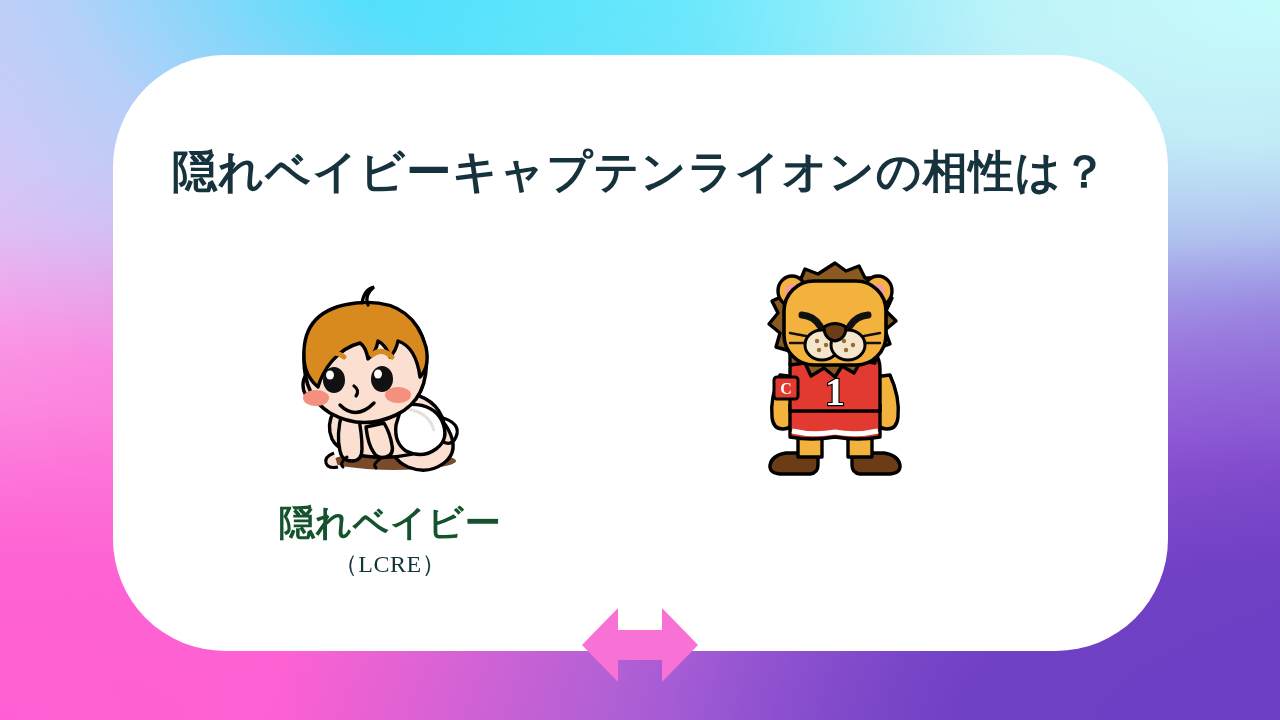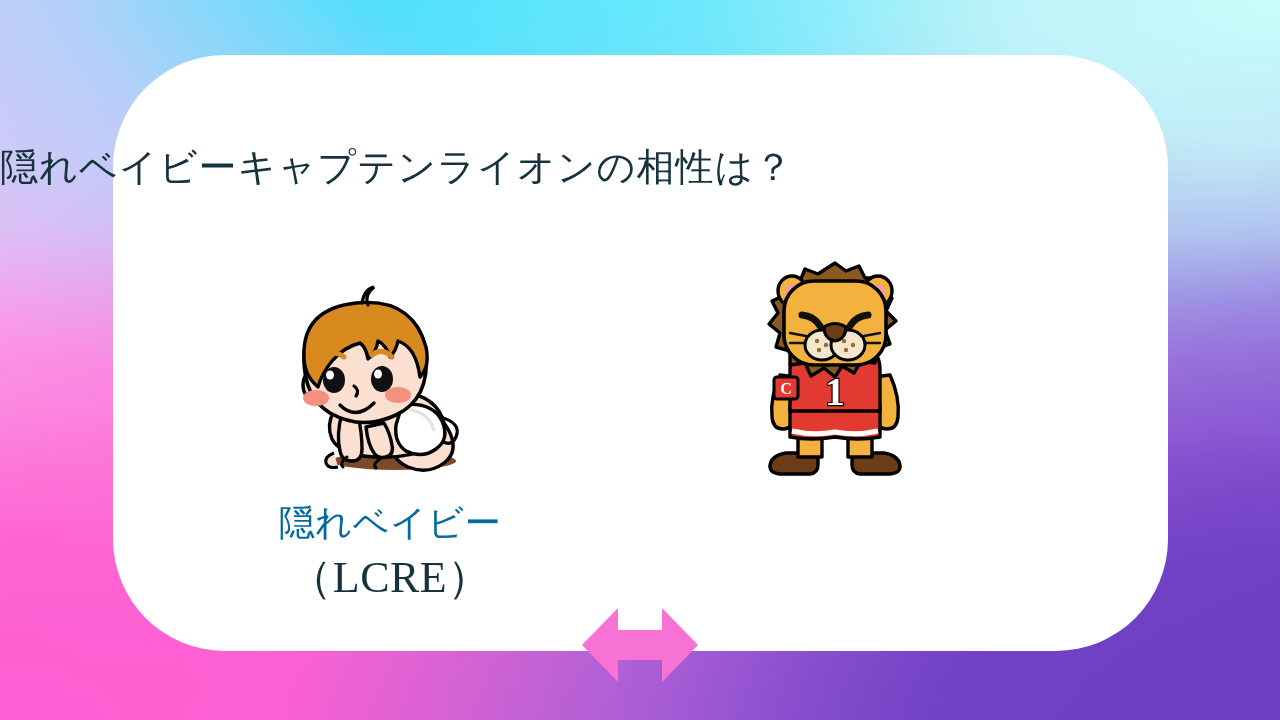--- a/index.html
+++ b/index.html
@@ -23,45 +23,46 @@
   
   #card {
     position:absolute;
     left:113px; top:55px; width:1055px; height:596px;
     background:#FFFFFF;
     border-radius:112px;
   }
   
   #title {
     position:absolute; left:0; right:0; top:142px;
-    font-size:38px;
-    font-weight:400;
+    text-align:center;
+    font-size:45px;
+    font-weight:700;
     letter-spacing:1px;
     color:#16333D;
     white-space:nowrap;
   }
   
   #compare { position:absolute; left:0; right:0; top:260px; height:360px; }
   .side { position:absolute; top:0; width:360px; text-align:center; }
   #side-left  { left:210px; }
   #side-right { left:655px; }
   .art { height:225px; position:relative; display:flex; align-items:flex-end; justify-content:center; }
   .art svg { display:block; }
   .name {
-    color:#0369a1;
+    color:#14532d;
     font-size:36px;
-    font-weight:400;
+    font-weight:700;
     line-height:1.38;
     letter-spacing:0.5px;
     margin-top:14px;
     white-space:nowrap;
   }
   .code {
     color:#16333D;
-    font-size:44px;
+    font-size:24px;
     font-weight:400;
     line-height:1.3;
     letter-spacing:0.5px;
     white-space:nowrap;
   }
   
   #arrow { position:absolute; left:580px; top:340px; width:120px; height:90px; }
 </style>
 </head>
 <body>

